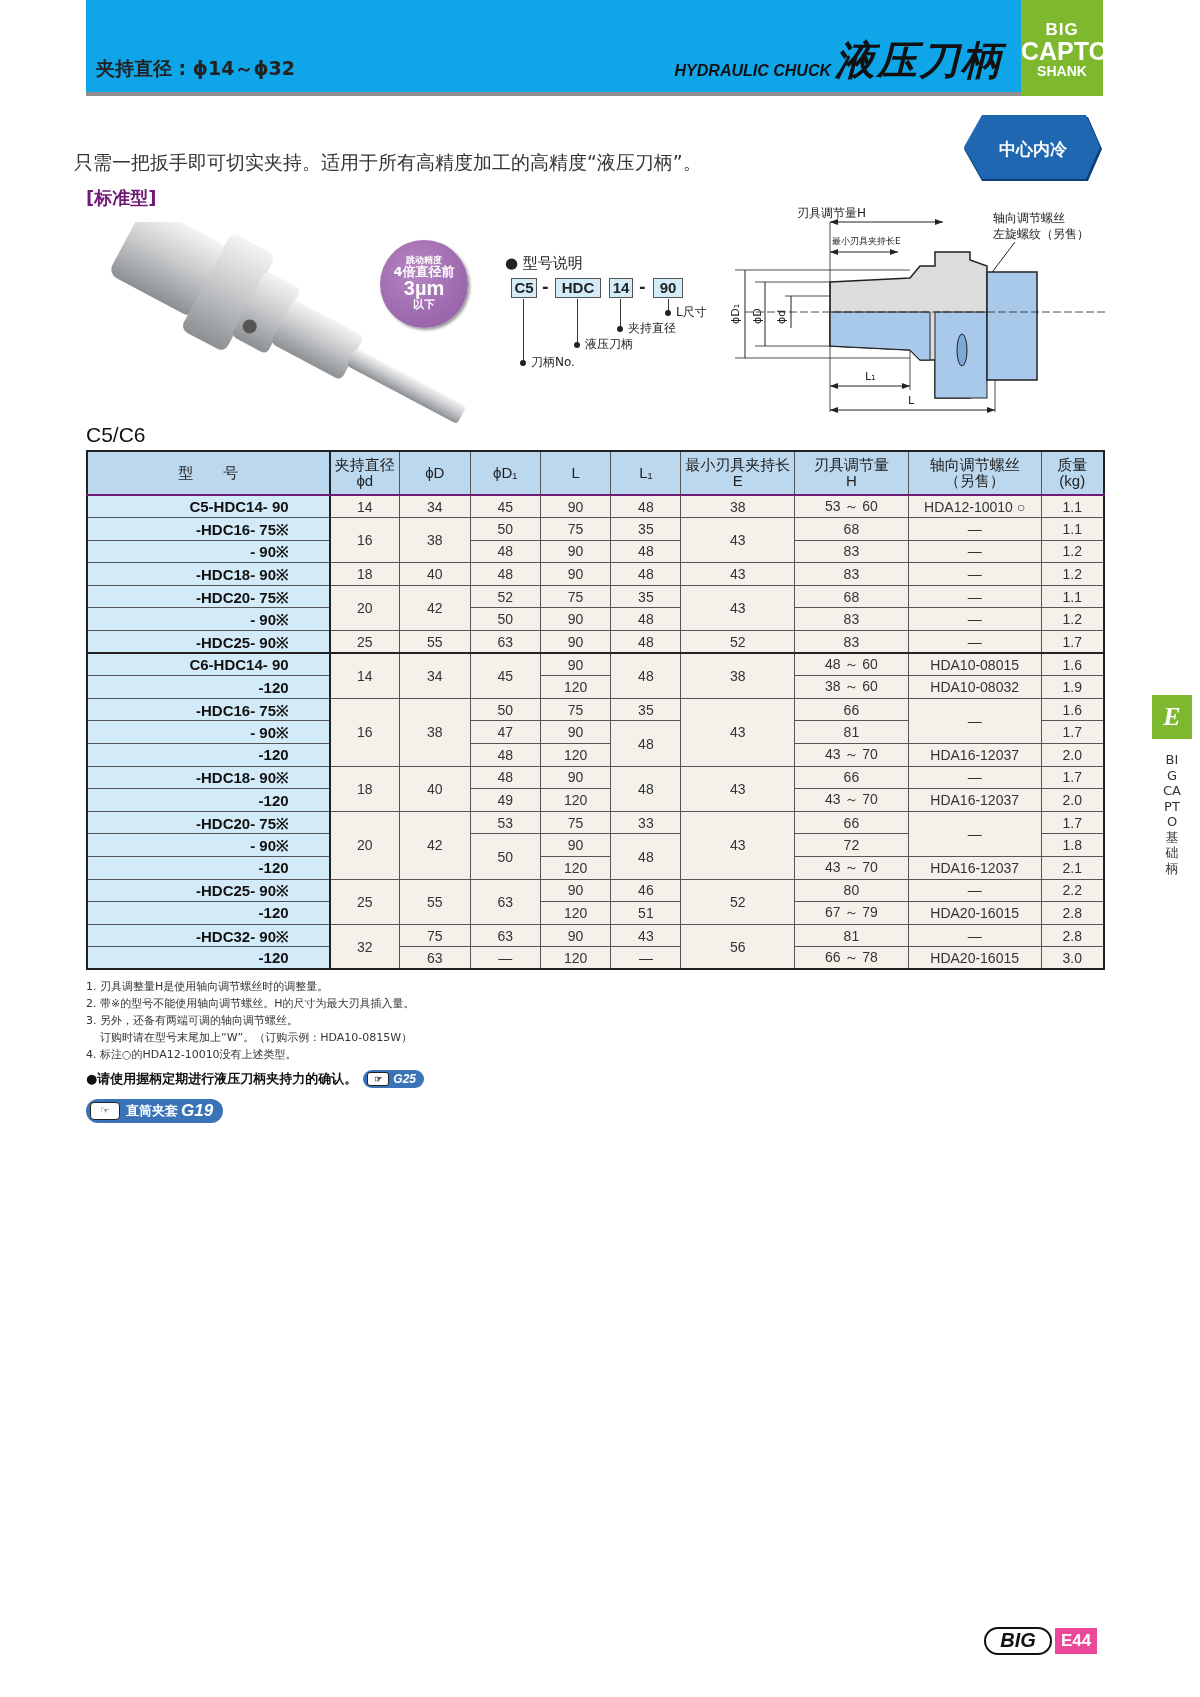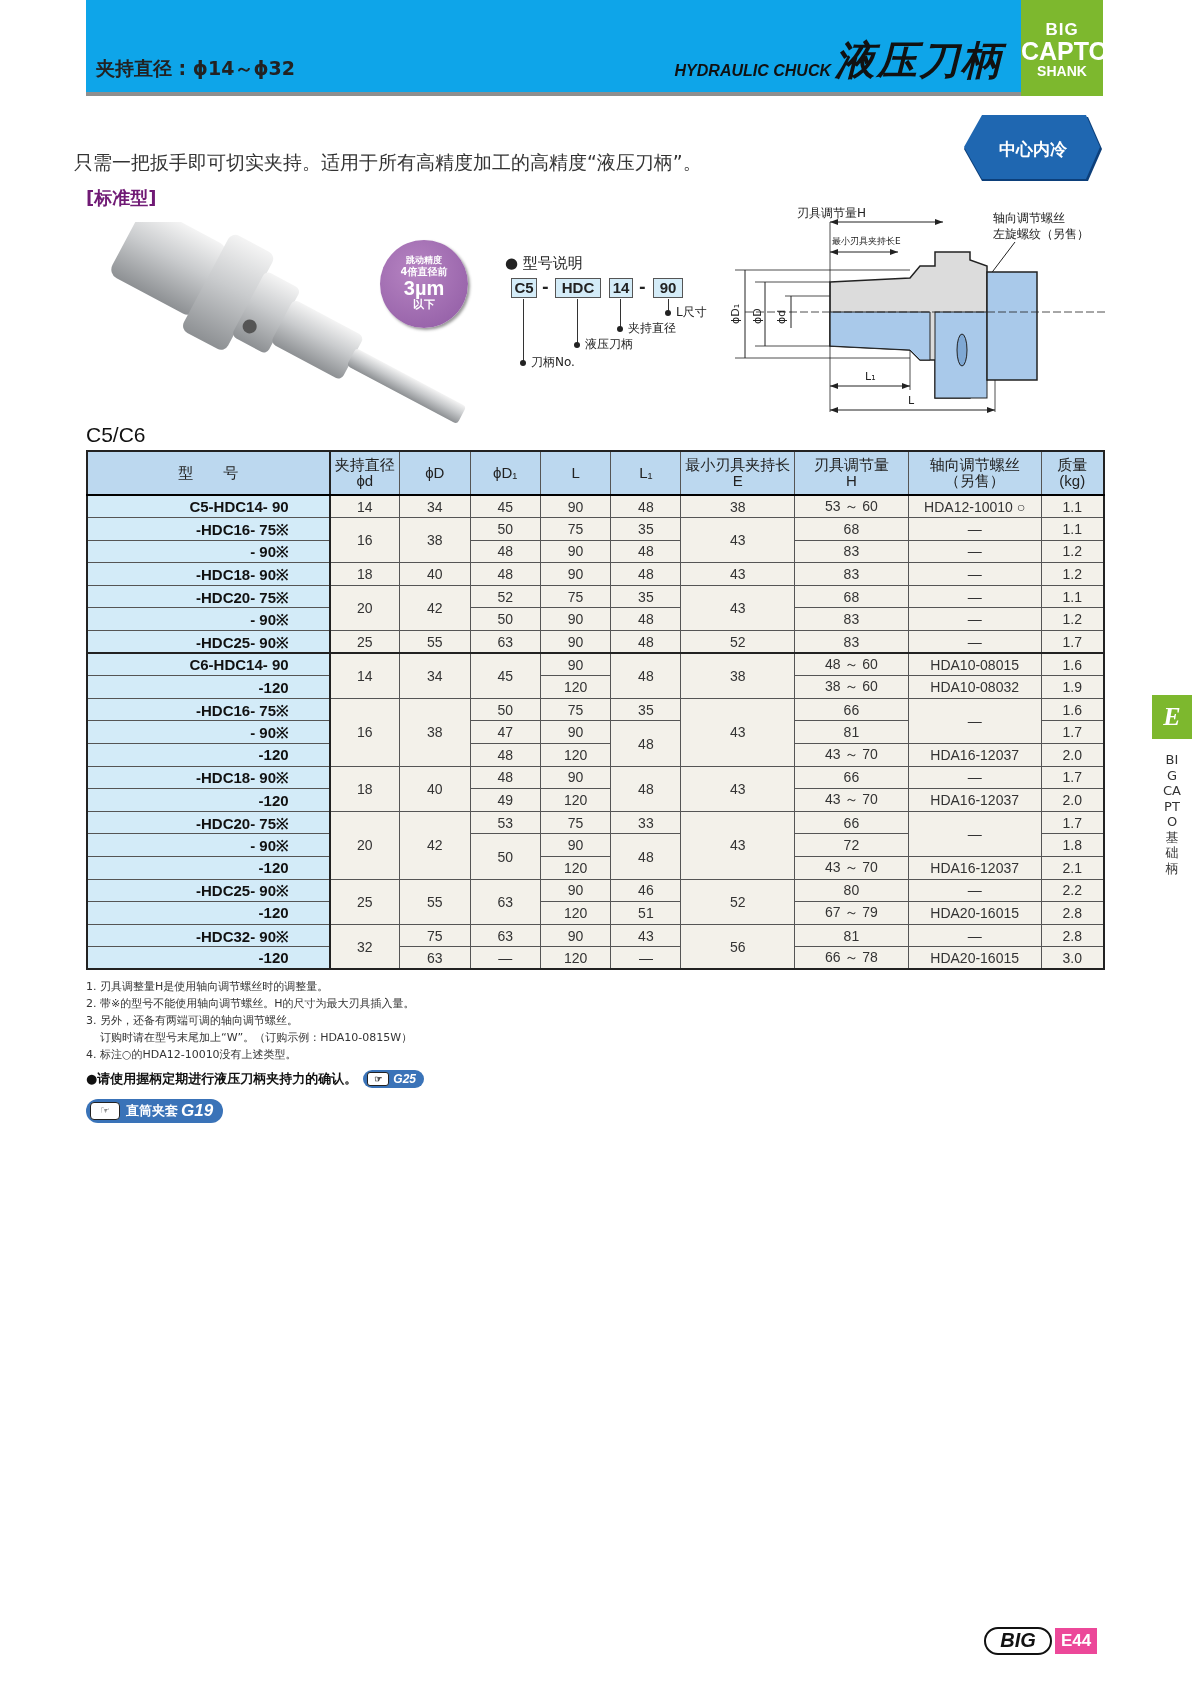--- a/index.html
+++ b/index.html
@@ -20,42 +20,42 @@
   .coolant-badge svg { position: absolute; left: 0; top: 0; }
   .coolant-badge span { position: absolute; left: 0; top: 0; width: 142px; line-height: 68px; text-align: center; color: #fff; font-size: 17px; font-weight: bold; }
 
   .intro { position: absolute; left: 74px; top: 150px; font-size: 19px; color: #333; }
   .std-type { position: absolute; left: 86px; top: 186px; font-size: 18px; font-weight: bold; color: #701a75; }
 
   .product-photo { position: absolute; left: 92px; top: 222px; width: 380px; height: 225px; }
 
   .accuracy-badge { position: absolute; left: 380px; top: 240px; width: 88px; height: 88px; border-radius: 50%; background: radial-gradient(circle at 40% 35%, #b684c2, #8f5aa3); box-shadow: 2px 2px 3px #999; color: #fff; text-align: center; font-weight: bold; }
   .accuracy-badge .a1 { font-size: 9px; padding-top: 14px; line-height: 12px; }
-  .accuracy-badge .a2 { font-size: 10px; line-height: 11px; }
+  .accuracy-badge .a2 { font-size: 13px; line-height: 11px; }
   .accuracy-badge .a3 { font-size: 20px; line-height: 22px; font-family: "Liberation Sans", sans-serif; }
   .accuracy-badge .a4 { font-size: 11px; line-height: 12px; }
 
   .model-expl { position: absolute; left: 505px; top: 254px; width: 230px; height: 120px; font-size: 13px; }
   .model-expl .title { position: absolute; left: 0; top: 0; font-size: 15px; }
   .model-expl .box { position: absolute; top: 24px; height: 20px; background: #d4ecf8; border: 1px solid #555; font-family: "Liberation Sans", sans-serif; font-weight: bold; font-size: 15px; text-align: center; line-height: 18px; }
   .model-expl .dash { position: absolute; top: 23px; font-weight: bold; font-size: 16px; }
   .model-expl .lbl { position: absolute; font-size: 12px; }
   .model-expl .vline { position: absolute; width: 1px; background: #333; }
   .model-expl .dot { position: absolute; width: 6px; height: 6px; border-radius: 50%; background: #222; }
 
   .drawing { position: absolute; left: 725px; top: 200px; width: 380px; height: 220px; }
 
   .series-title { position: absolute; left: 86px; top: 423px; font-size: 21px; font-family: "Liberation Sans", sans-serif; color: #111; }
 
   table.spec { position: absolute; left: 86px; top: 450px; width: 1019px; border-collapse: collapse; font-family: "Liberation Sans", sans-serif; font-size: 14px; border: 2px solid #222; }
   table.spec th { background: #bcd8ef; font-weight: normal; font-size: 15px; line-height: 16px; height: 44px; border: 1px solid #555; color: #222; text-align: center; }
   table.spec td { height: 22.6px; border: 1px solid #555; text-align: center; background: #f3f1ea; color: #333; padding: 0; }
   table.spec td.model { background: #d3ebf8; font-weight: bold; font-size: 15px; text-align: right; padding-right: 40px; color: #111; }
   table.spec tr.sep td { border-top: 2px solid #222; }
-  table.spec thead tr th { border-bottom: 2px solid #000000; }
+  table.spec thead tr th { border-bottom: 2px solid #701a75; }
   table.spec td.model, table.spec th.model { border-right: 2px solid #222; }
 
   .notes { position: absolute; left: 86px; top: 978px; font-size: 11px; color: #333; line-height: 17px; }
   .notes .indent { padding-left: 14px; }
 
   .warning { position: absolute; left: 86px; top: 1070px; font-size: 13px; font-weight: bold; color: #111; display: flex; gap: 6px; }
   .ref-pill { display: inline-flex; align-items: center; height: 18px; padding: 0 8px 0 4px; border-radius: 9px; background: #3a73b8; color: #fff; font-family: "Liberation Sans", sans-serif; font-size: 12px; font-weight: bold; font-style: italic; }
   .ref-pill .hand { display: inline-block; width: 22px; height: 14px; margin-right: 4px; background: #fff; border: 1px solid #222; border-radius: 3px; color: #222; font-size: 9px; line-height: 12px; text-align: center; font-style: normal; }
 
   .collet-ref { position: absolute; left: 86px; top: 1099px; height: 24px; padding: 0 10px 0 4px; border-radius: 12px; background: #3a73b8; color: #fff; display: flex; align-items: center; font-size: 13px; font-weight: bold; }

